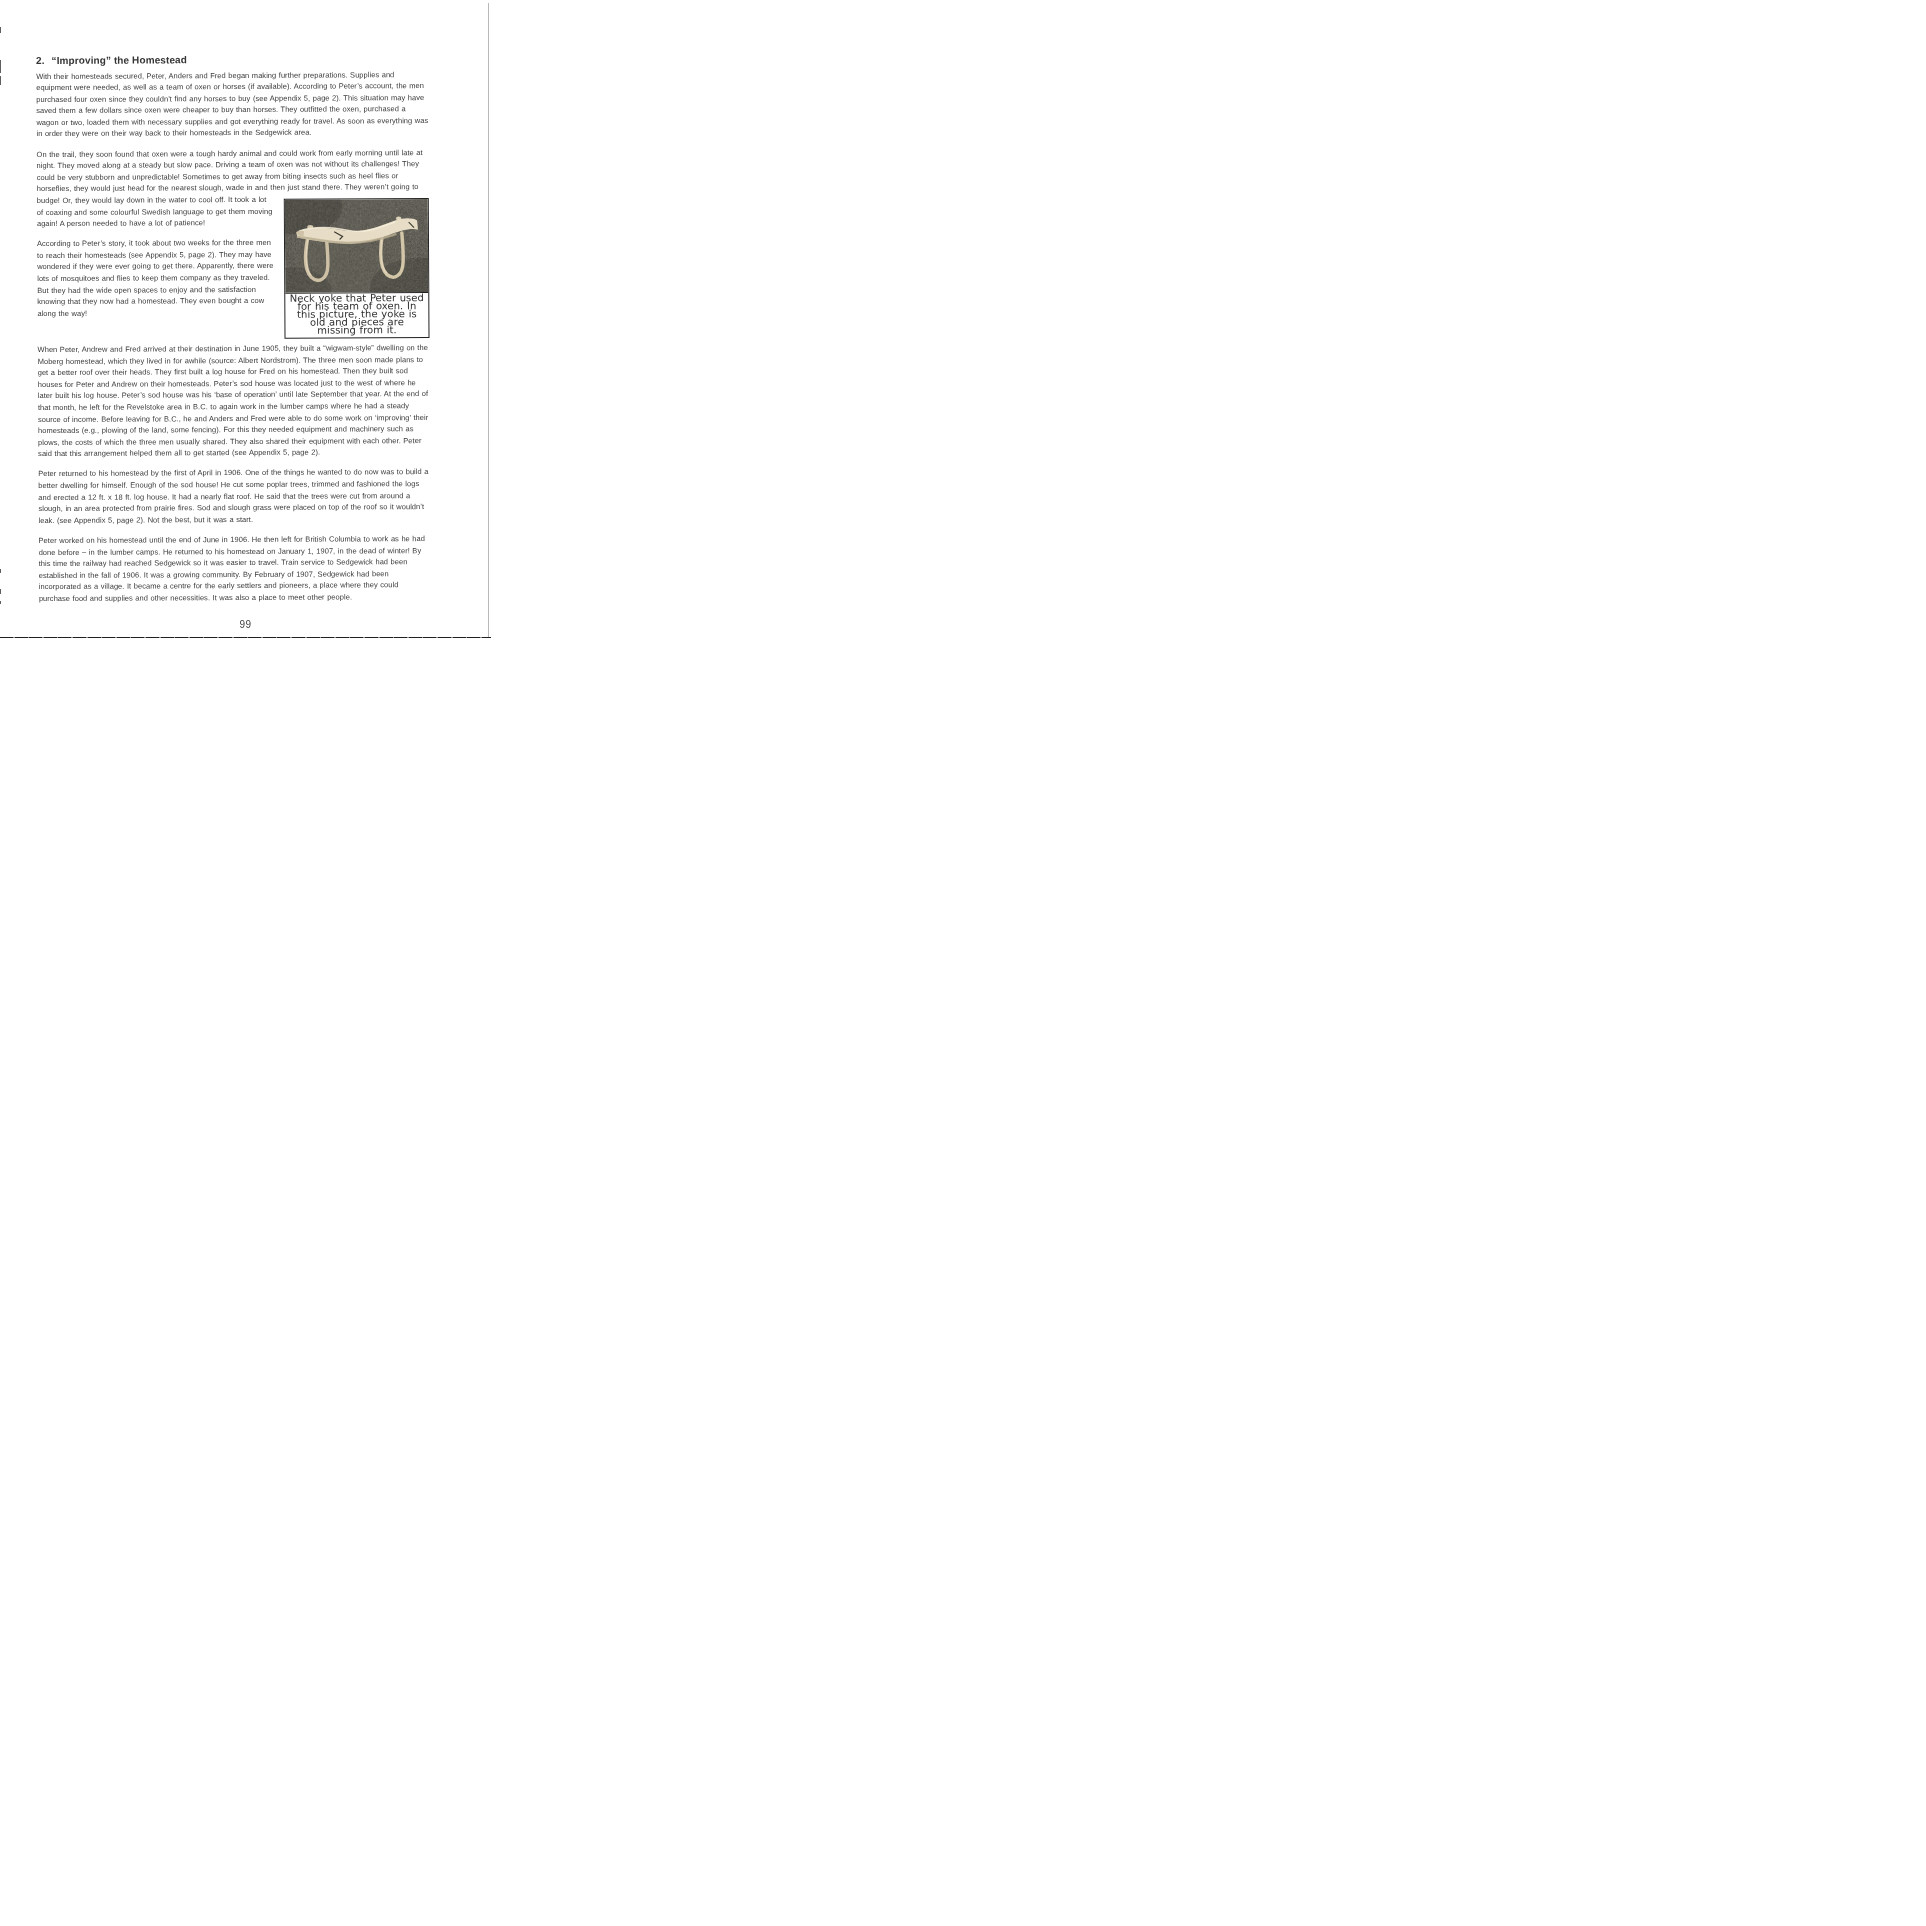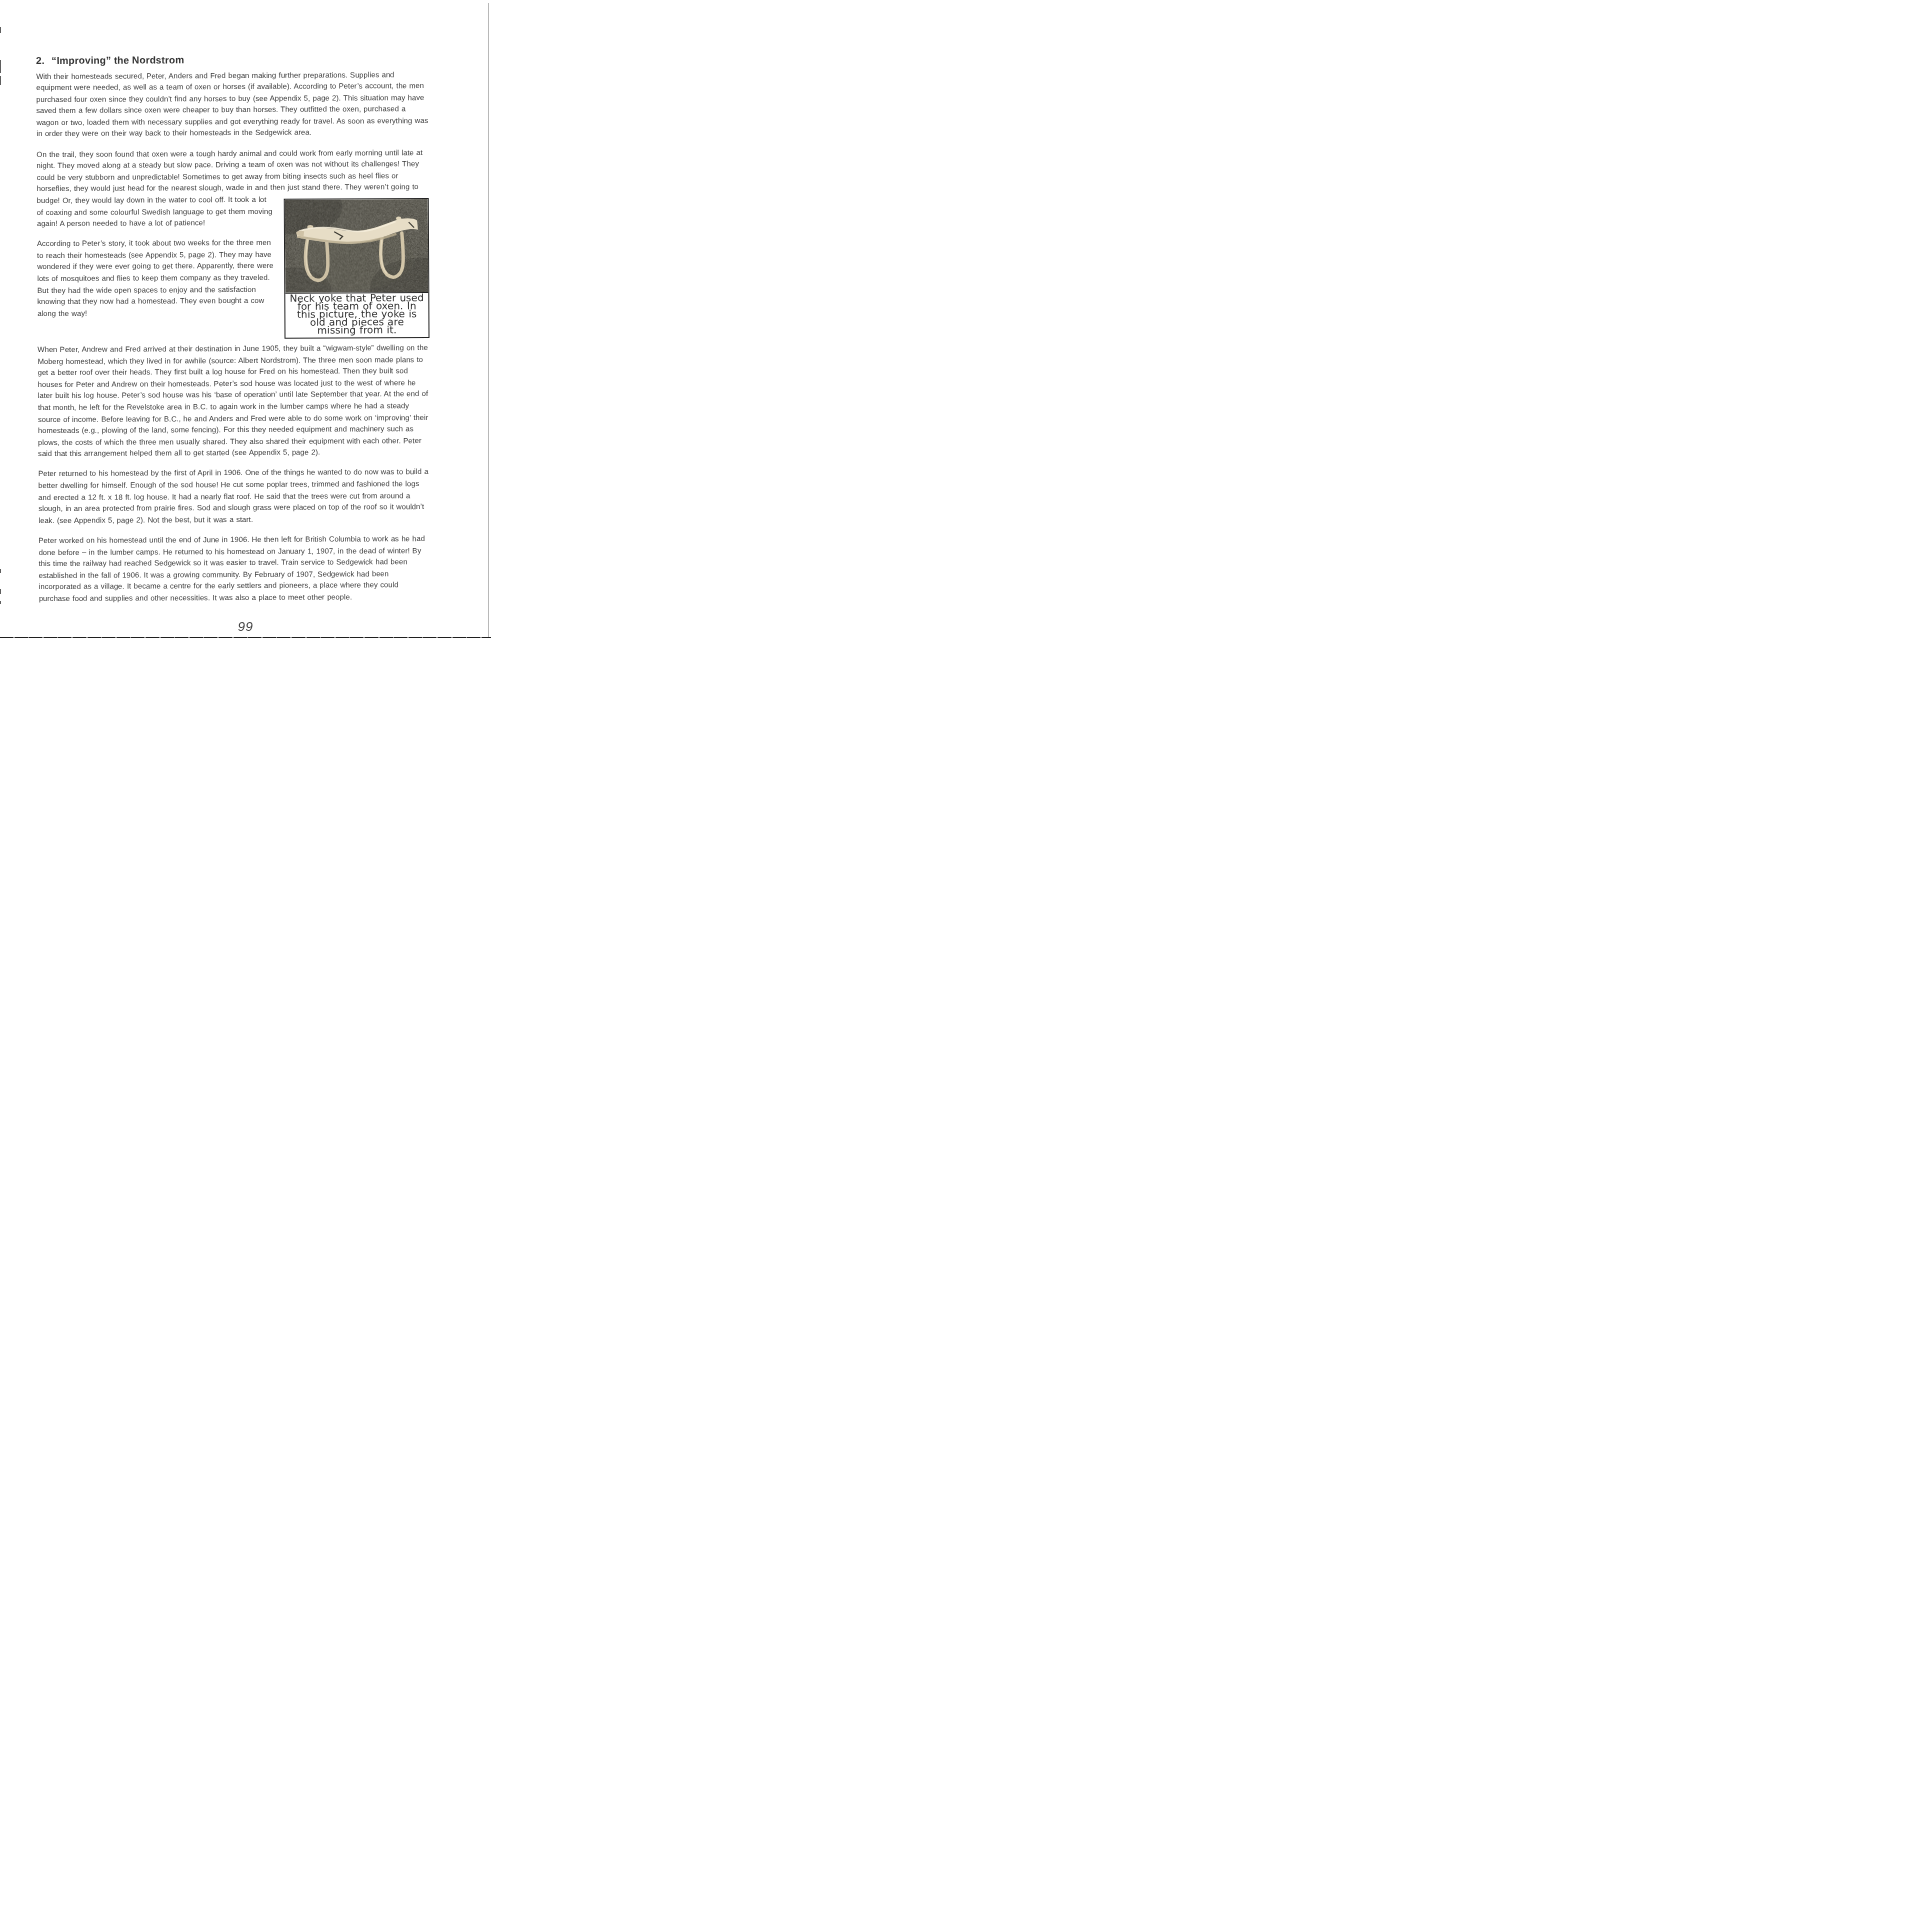--- a/index.html
+++ b/index.html
@@ -55,24 +55,23 @@
     line-height:8px;
     text-align:center;
     color:#2e2e2e;
   }
   .page-number{
     position:absolute;
     left:0;
     width:100%;
     top:619px;
     text-align:center;
-    font-size:13px;
+    font-size:10px;
     color:#444444;
     letter-spacing:0.4px;
-    font-style:italic;
   }
   
   .scan-top-line{
     position:absolute;top:3.5px;left:0;width:483px;height:0.8px;
     background:linear-gradient(90deg,#9a9a9a 0%,#b5b5b5 60%,#c2c2c2 100%);
   }
   .scan-right-line{
     position:absolute;top:3.1px;right:1.9px;width:0.8px;bottom:0;
     background:#b8b8b8;
   }
@@ -100,21 +99,21 @@
   <div class="speck s1"></div>
   <div class="speck s2"></div>
   <div class="speck s3"></div>
   <div class="speck s4"></div>
   <div class="speck s5"></div>
   <div class="speck s6"></div>
 
   <div class="content">
 
     <div class="heading">
-      <span class="hnum">2.</span><span>“Improving” the Nordstrom</span>
+      <span class="hnum">2.</span><span>“Improving” the Homestead</span>
     </div>
 
     <div class="para">
       <span>With their homesteads secured, Peter, Anders and Fred began making further preparations. Supplies and equipment were needed, as well as a team of oxen or horses (if available). According to Peter’s account, the men purchased four oxen since they couldn’t find any horses to buy (see Appendix 5, page 2). This situation may have saved them a few dollars since oxen were cheaper to buy than horses. They outfitted the oxen, purchased a wagon or two, loaded them with necessary supplies and got everything ready for travel. As soon as everything was in order they were on their way back to their homesteads in the Sedgewick area.</span>
     </div>
 
     <div class="para">
       <span>On the trail, they soon found that oxen were a tough hardy animal and could work from early morning until late at night. They moved along at a steady but slow pace. Driving a team of oxen was not without its challenges! They could be very stubborn and unpredictable! Sometimes to get away from biting insects such as heel flies or horseflies, they would just head for the nearest slough, wade in and then just stand there. They weren’t going to </span><span class="figure">
           <svg viewBox="0 0 372 242" preserveAspectRatio="none">
           <defs>

